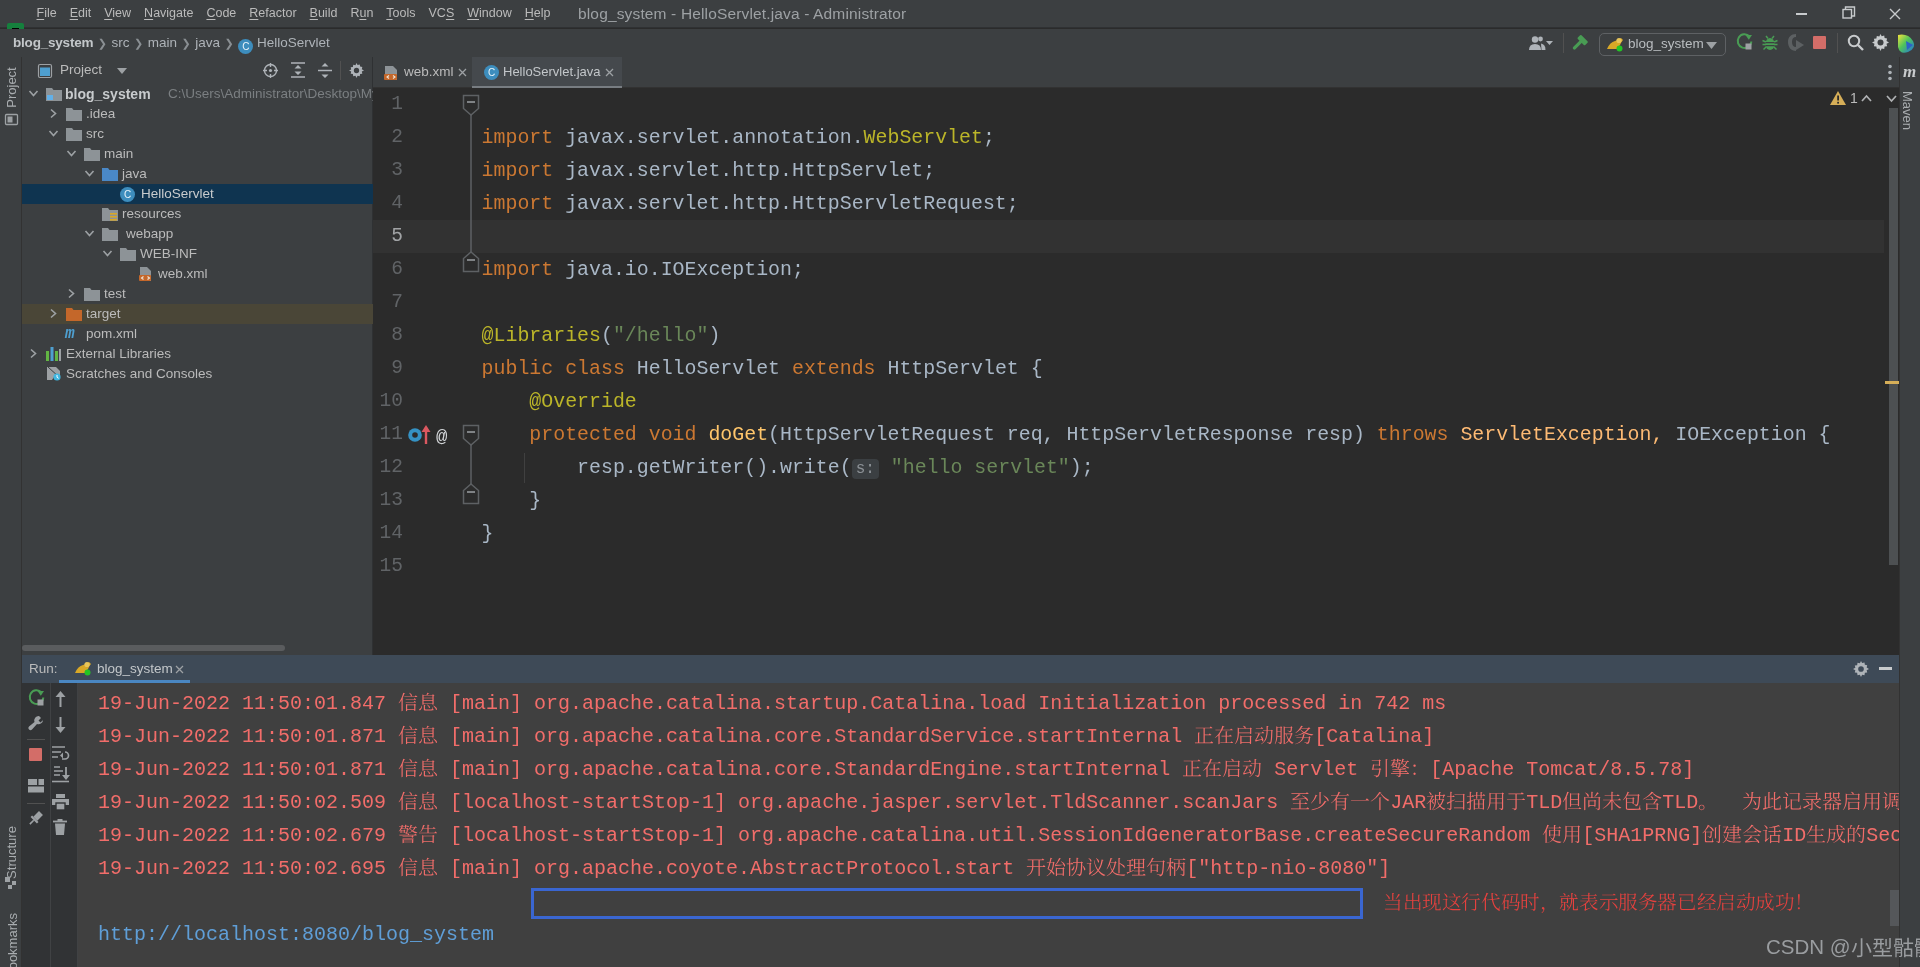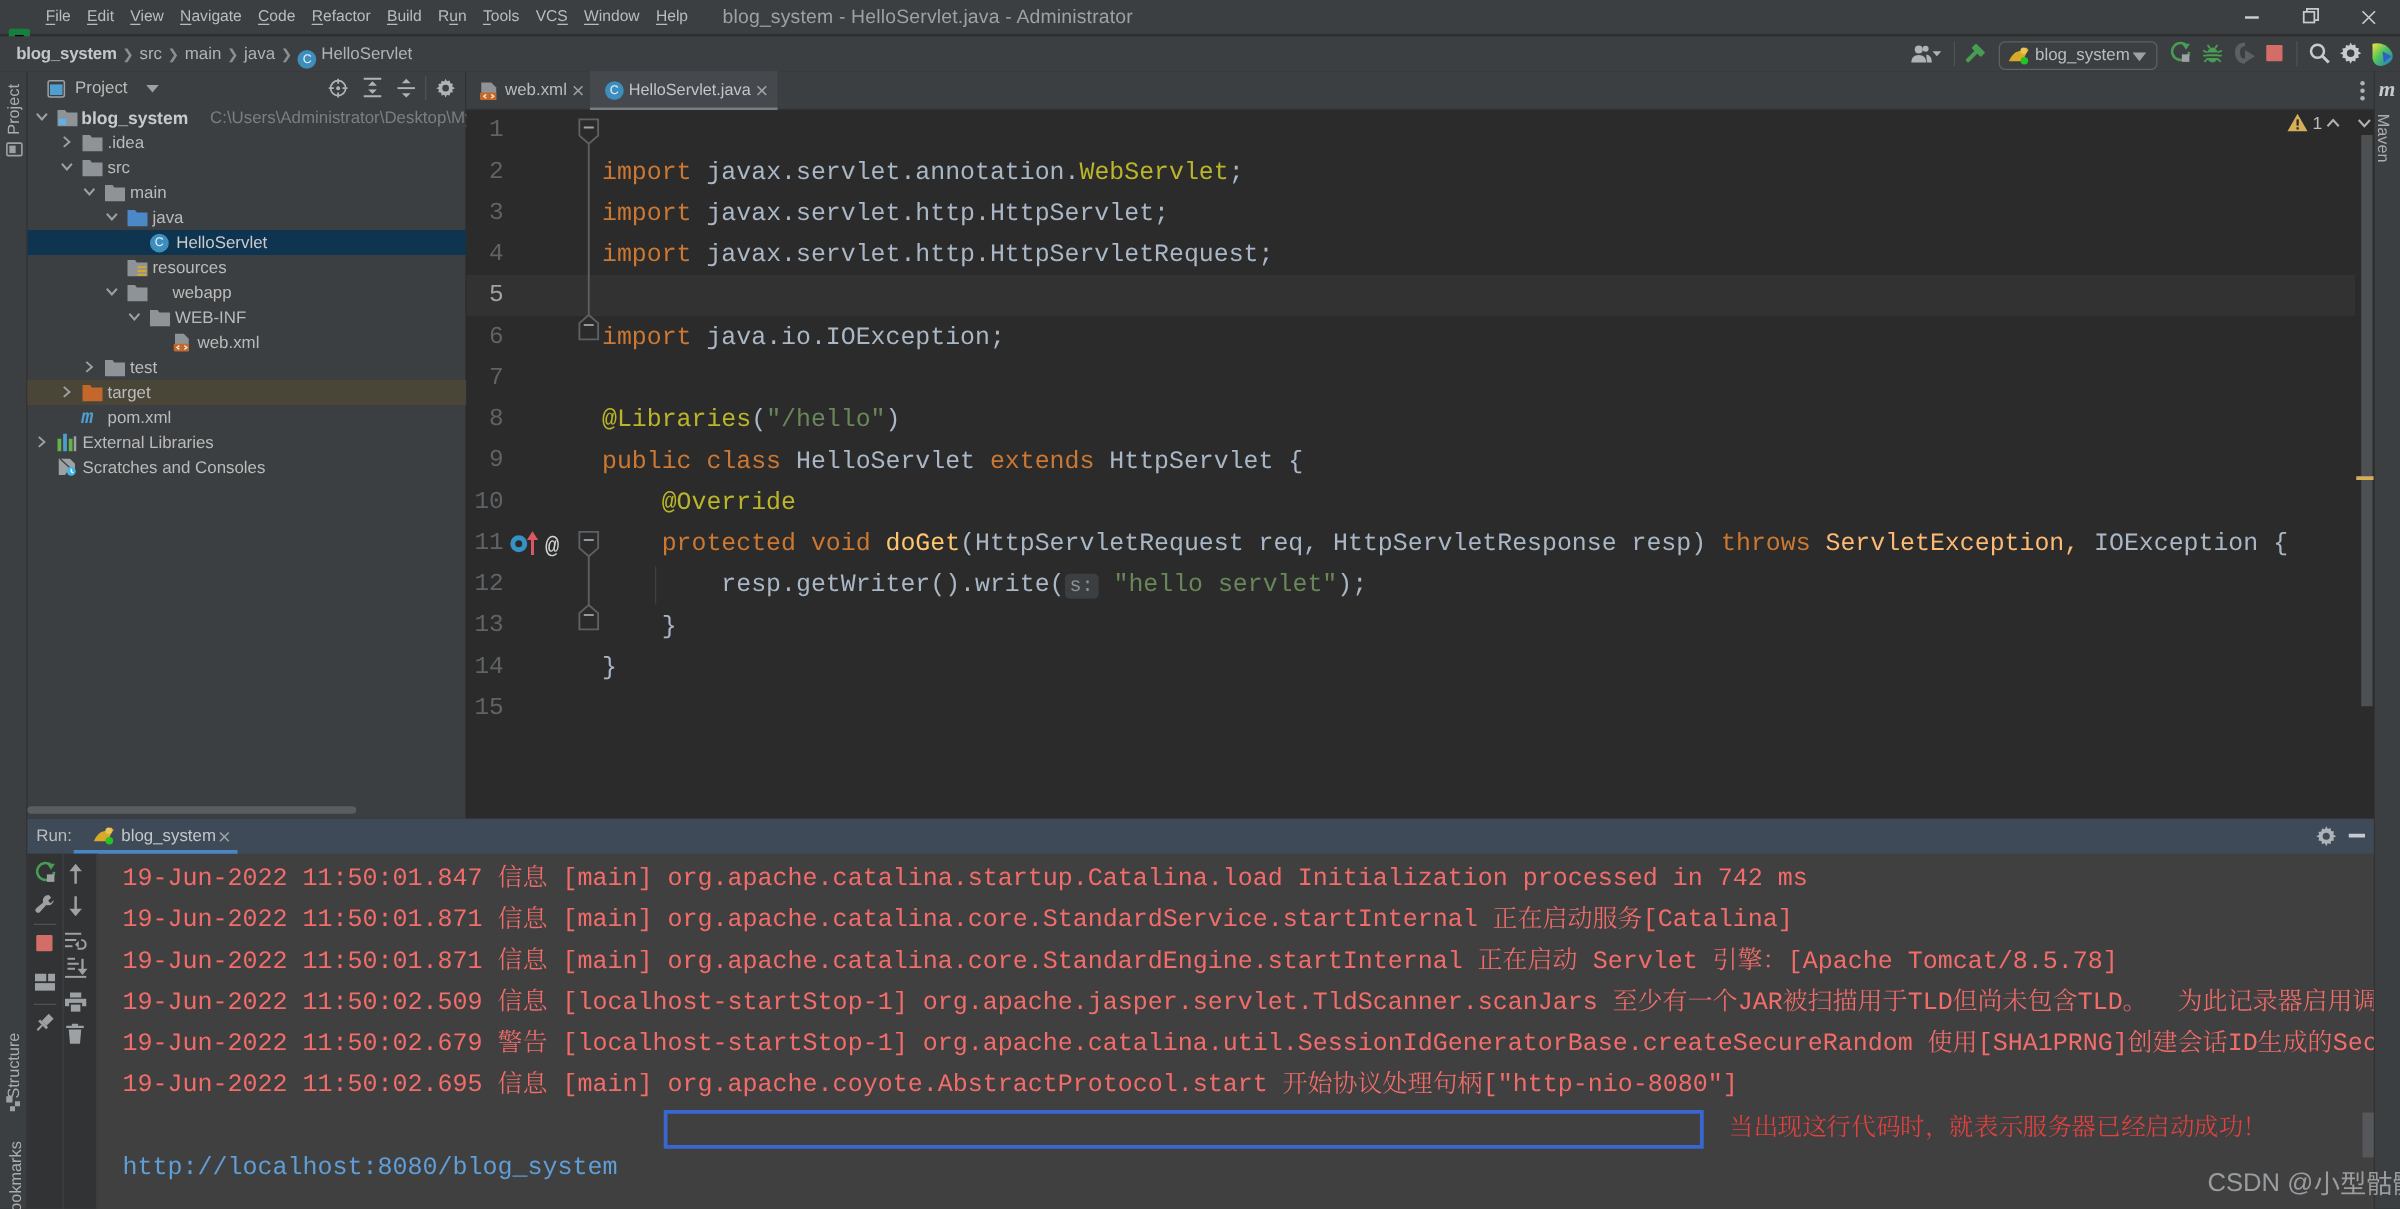--- a/index.html
+++ b/index.html
@@ -278,21 +278,21 @@
       </svg>
       <span class="abs" style="left:100px">resources</span>
     </div>
 <div class="tree-row" style="top:224px;left:22px">
       <svg class="abs" style="left:62px;top:4px" width="11" height="11" viewBox="0 0 11 11">
         <path d="M1.5 3l4 4.5L9.5 3" fill="none" stroke="#9da1a4" stroke-width="1.6"></path>
       </svg>
       <svg class="abs" style="left:80px;top:3px" width="16" height="14" viewBox="0 0 16 14">
         <path d="M0 1h6l1.5 2H16v11H0z" fill="#8d9397"></path>
       </svg>
-      <span class="abs" style="left:116px">webapp</span>
+      <span class="abs" style="left:104px">webapp</span>
     </div>
 <div class="tree-row" style="top:244px;left:22px">
       <svg class="abs" style="left:80px;top:4px" width="11" height="11" viewBox="0 0 11 11">
         <path d="M1.5 3l4 4.5L9.5 3" fill="none" stroke="#9da1a4" stroke-width="1.6"></path>
       </svg>
       <svg class="abs" style="left:98px;top:3px" width="16" height="14" viewBox="0 0 16 14">
         <path d="M0 1h6l1.5 2H16v11H0z" fill="#8d9397"></path>
       </svg>
       <span class="abs" style="left:118px">WEB-INF</span>
     </div>

